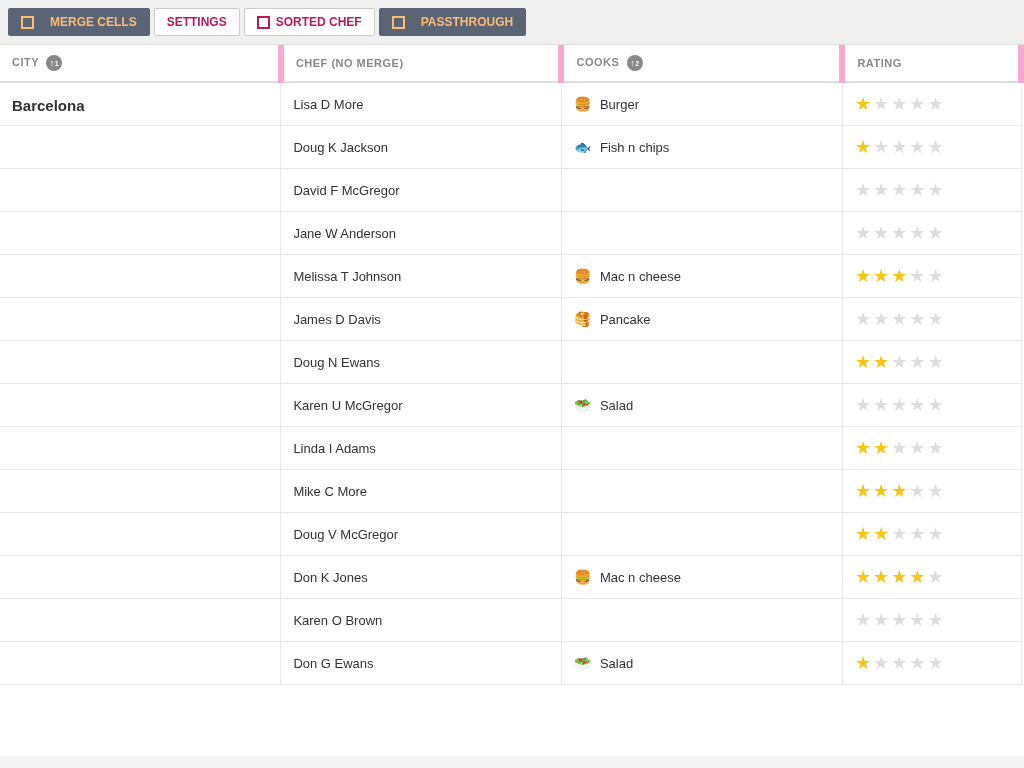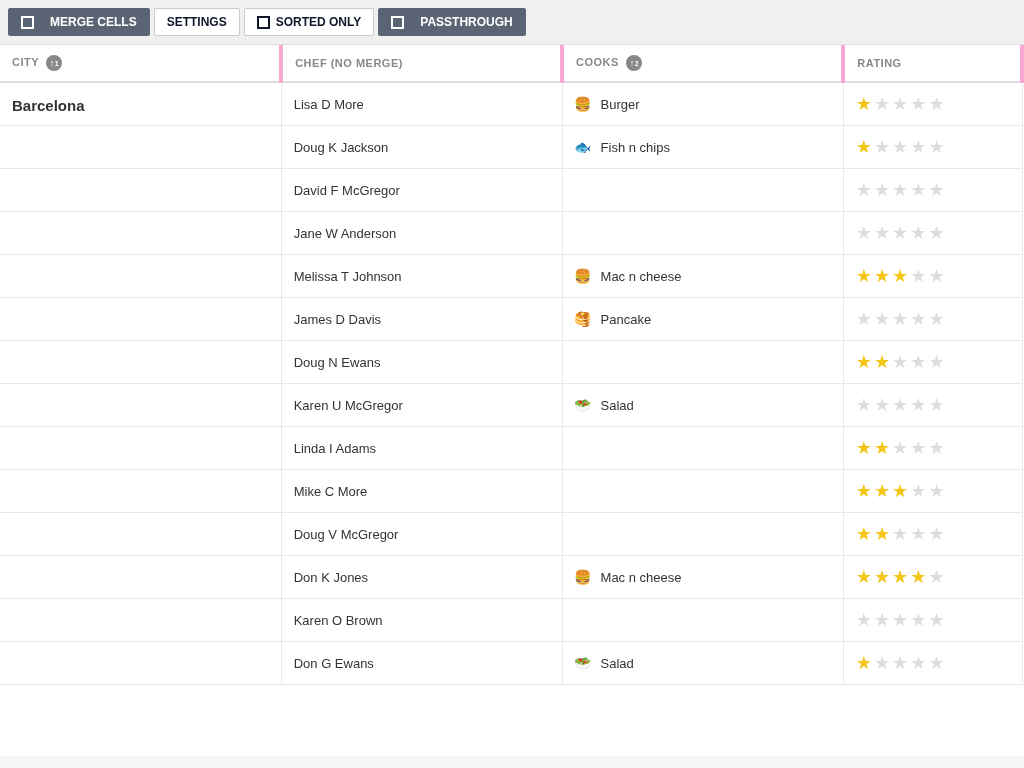--- a/index.html
+++ b/index.html
@@ -17,26 +17,26 @@
     .toolbar-btn {
       display: flex;
       align-items: center;
       gap: 6px;
       padding: 6px 12px;
       border: 1px solid #ccc;
       background: #fff;
       cursor: pointer;
       font-size: 12px;
       font-weight: 600;
-      color: #0f172a;
+      color: #be185d;
       border-radius: 2px;
     }
     .toolbar-btn.active {
       background: #5a6474;
-      color: #ffffff;
+      color: #fdba74;
       border-color: #5a6474;
       gap: 16px;
     }
     .toolbar-btn .cb {
       width: 13px;
       height: 13px;
       border: 2px solid currentColor;
       display: inline-block;
       position: relative;
       flex-shrink: 0;
@@ -63,21 +63,21 @@
       overflow: auto;
       height: calc(768px - 57px);
     }
     table {
       width: 100%;
       border-collapse: collapse;
     }
     thead th {
       background: #fff;
       border-bottom: 2px solid #ddd;
-      border-right: 4px solid #f9a8d4;
+      border-right: 6px solid #f9a8d4;
       padding: 10px 12px;
       text-align: left;
       font-size: 11px;
       font-weight: 700;
       color: #888;
       letter-spacing: 0.5px;
       text-transform: uppercase;
       position: sticky;
       top: 0;
       z-index: 10;
@@ -147,21 +147,21 @@
 <div class="toolbar">
   <button class="toolbar-btn active">
     <span class="cb"></span>
     <span>MERGE CELLS</span>
   </button>
   <button class="toolbar-btn">
     <span>SETTINGS</span>
   </button>
   <button class="toolbar-btn">
     <span class="cb"></span>
-    <span>SORTED ONLY</span>
+    <span>SORTED CHEF</span>
   </button>
   <button class="toolbar-btn active">
     <span class="cb"></span>
     <span>PASSTHROUGH</span>
   </button>
 </div>
 
 <div class="table-container">
   <table>
     <thead>

